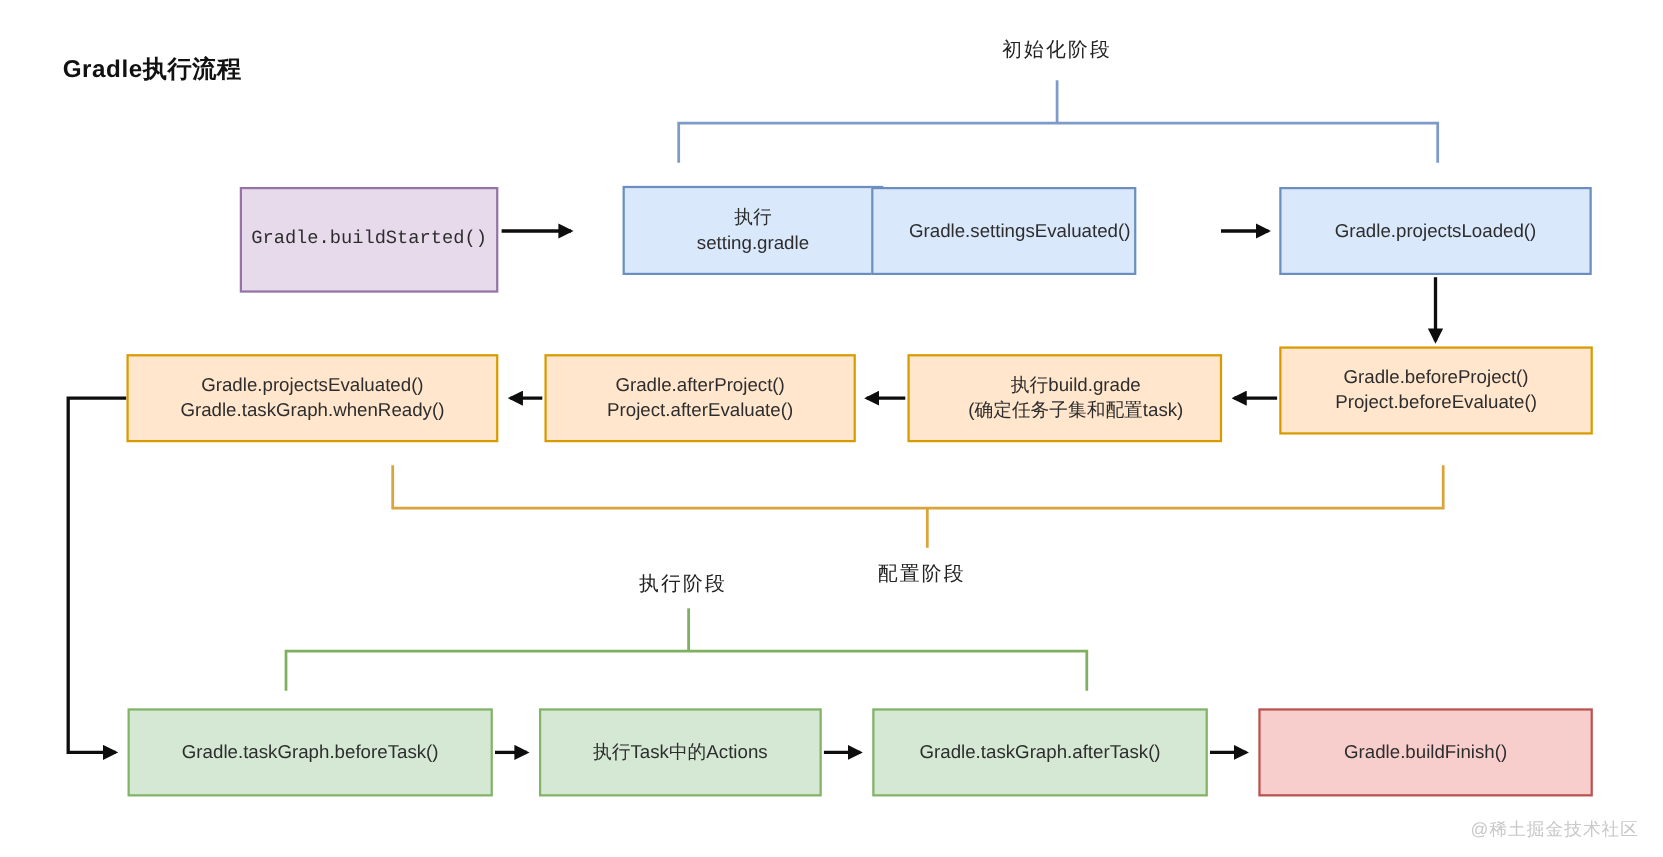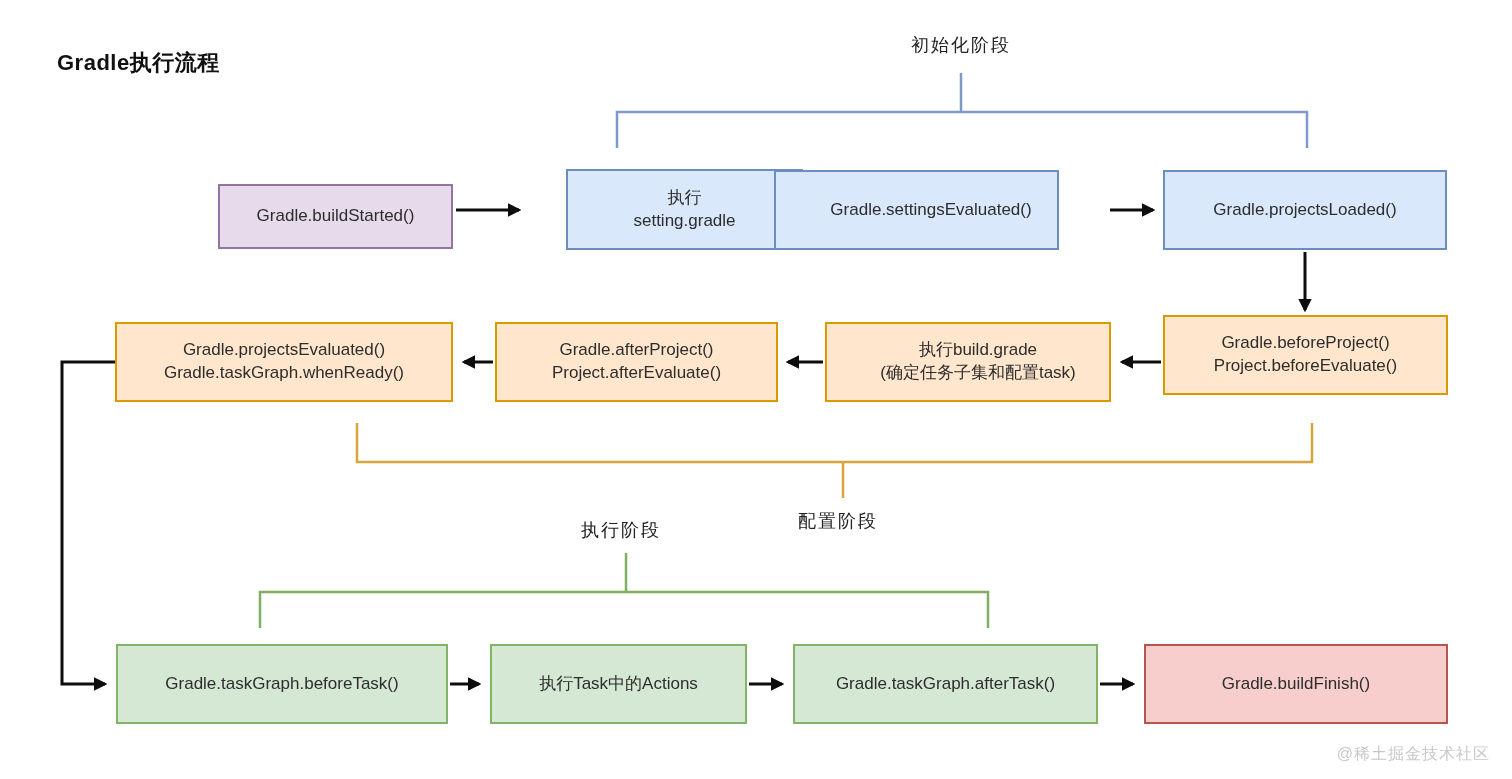--- a/index.html
+++ b/index.html
@@ -23,23 +23,23 @@
     text-align:center;font-size:17px;line-height:1.35;color:#2d2d2d;
     white-space:pre-line;border-style:solid;border-width:2px;box-sizing:border-box;
   }
   .purple{background:var(--purple-fill);border-color:var(--purple-border);}
   .blue{background:var(--blue-fill);border-color:var(--blue-border);}
   .orange{background:var(--orange-fill);border-color:var(--orange-border);}
   .green{background:var(--green-fill);border-color:var(--green-border);}
   .red{background:var(--red-fill);border-color:var(--red-border);}
 
   
-  #n-build-started{left:218px;top:184px;width:235px;height:65px;}
+  #n-build-started{left:218px;top:170px;width:235px;height:96px;font-family:Liberation Mono, monospace;}
   #n-exec-settings{left:530px;top:169px;width:237px;height:81px;margin-left:36px;}
-  #n-settings-evaluated{left:774px;top:170px;width:285px;height:80px;padding-left:29px;}
+  #n-settings-evaluated{left:792px;top:170px;width:241px;height:80px;padding-left:29px;}
   #n-projects-loaded{left:1163px;top:170px;width:284px;height:80px;}
   
   #n-projects-evaluated{left:115px;top:322px;width:338px;height:80px;}
   #n-after-project{left:495px;top:322px;width:283px;height:80px;}
   #n-exec-build-gradle{left:825px;top:322px;width:286px;height:80px;padding-left:20px;}
   #n-before-project{left:1163px;top:315px;width:285px;height:80px;}
   
   #n-before-task{left:116px;top:644px;width:332px;height:80px;}
   #n-exec-actions{left:490px;top:644px;width:257px;height:80px;}
   #n-after-task{left:793px;top:644px;width:305px;height:80px;}

